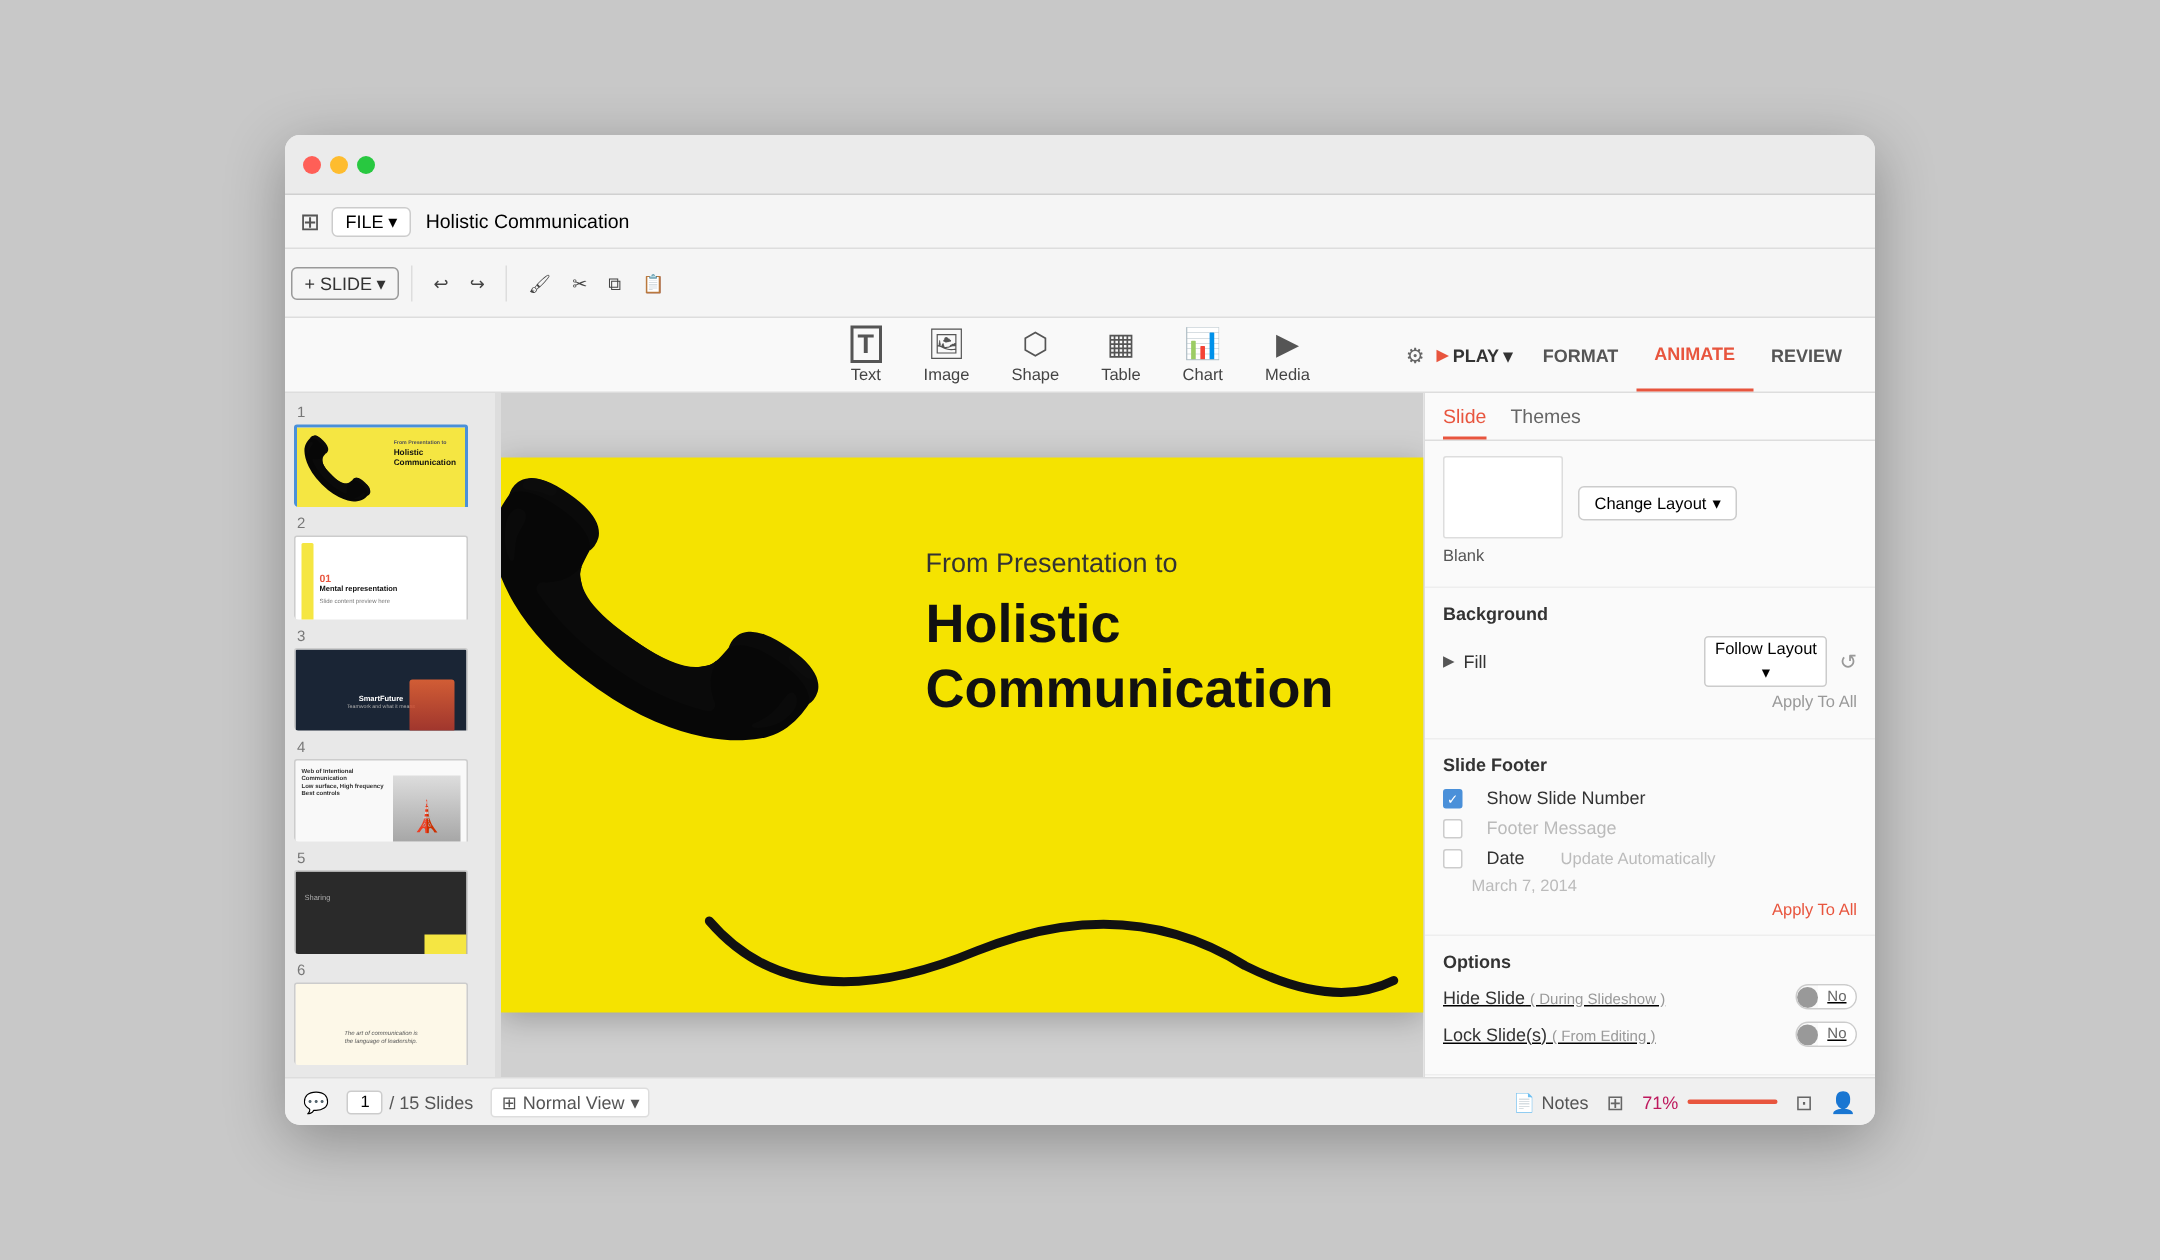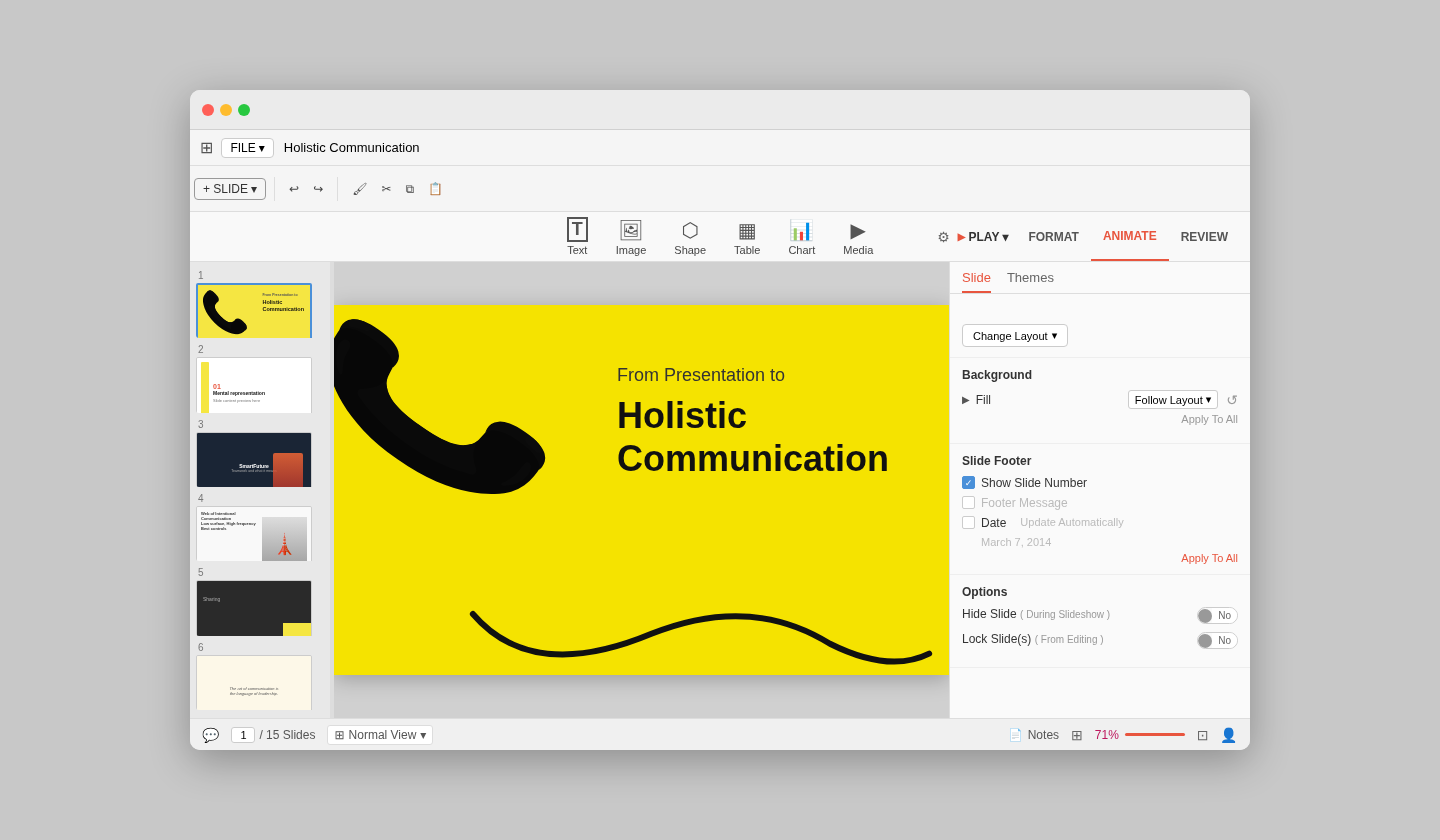--- a/index.html
+++ b/index.html
@@ -318,39 +318,39 @@
     }
     .fill-expand { font-size: 10px; color: #555; cursor: pointer; }
     .fill-label { font-size: 12px; color: #333; flex: 1; }
     .fill-dropdown {
       border: 1px solid #ccc;
       border-radius: 3px;
       background: #fff;
       padding: 2px 6px;
       font-size: 11px;
       cursor: pointer;
-      display: flex; align-items: center; gap: 3px;
+      display: flex; align-items: center; gap: 3px; flex-direction: column;
     }
     .fill-reset { font-size: 14px; color: #999; cursor: pointer; margin-left: 2px; }
     .apply-all { font-size: 11px; color: #999; text-align: right; cursor: pointer; margin-bottom: 8px; }
     .hide-bg-btn {
       border: 1px solid #ccc;
       background: #fff;
       border-radius: 4px;
       padding: 5px 12px;
       font-size: 11px;
       cursor: pointer;
       width: 100%;
     }
 
     
     .footer-row {
       display: flex;
-      align-items: flex-start;
-      gap: 6px;
+      align-items: flex-end;
+      gap: 16px;
       margin-bottom: 6px;
     }
     .checkbox {
       width: 13px;
       height: 13px;
       border: 1px solid #ccc;
       border-radius: 2px;
       flex-shrink: 0;
       display: flex; align-items: center; justify-content: center;
       cursor: pointer;
@@ -359,22 +359,23 @@
     .checkbox.checked { background: #4a90d9; border-color: #4a90d9; }
     .checkbox.checked::after { content: '✓'; font-size: 9px; color: #fff; }
     .footer-text { font-size: 12px; color: #333; }
     .footer-text.muted { color: #bbb; }
     .footer-date { font-size: 11px; color: #bbb; margin-left: 19px; }
     .apply-all-red { font-size: 11px; color: #e8553e; text-align: right; cursor: pointer; margin-top: 4px; }
 
     
     .option-row {
       display: flex;
-      align-items: flex-start;
+      align-items: center;
       margin-bottom: 8px;
+      text-decoration: underline;
     }
     .option-label { font-size: 12px; color: #333; flex: 1; }
     .option-sub { font-size: 10px; color: #999; }
     .toggle-btn {
       display: flex;
       align-items: center;
       gap: 0;
       border: 1px solid #ccc;
       border-radius: 10px;
       overflow: hidden;
@@ -613,20 +614,24 @@
 
     <div class="right-panel">
 
       <div class="rp-tabs">
         <div class="rp-tab active">Slide</div>
         <div class="rp-tab">Themes</div>
       </div>
 
       <div class="rp-section">
         <div style="display:flex;align-items:flex-start;gap:10px;">
+          <div>
+            <div class="layout-preview"></div>
+            <div style="font-size:11px;color:#555;margin-bottom:4px;">Blank</div>
+          </div>
           <div style="margin-top:20px;">
             <button class="change-layout-btn">
               <span>Change Layout</span>
               <span>▾</span>
             </button>
           </div>
         </div>
       </div>
 
       <div class="rp-section">

